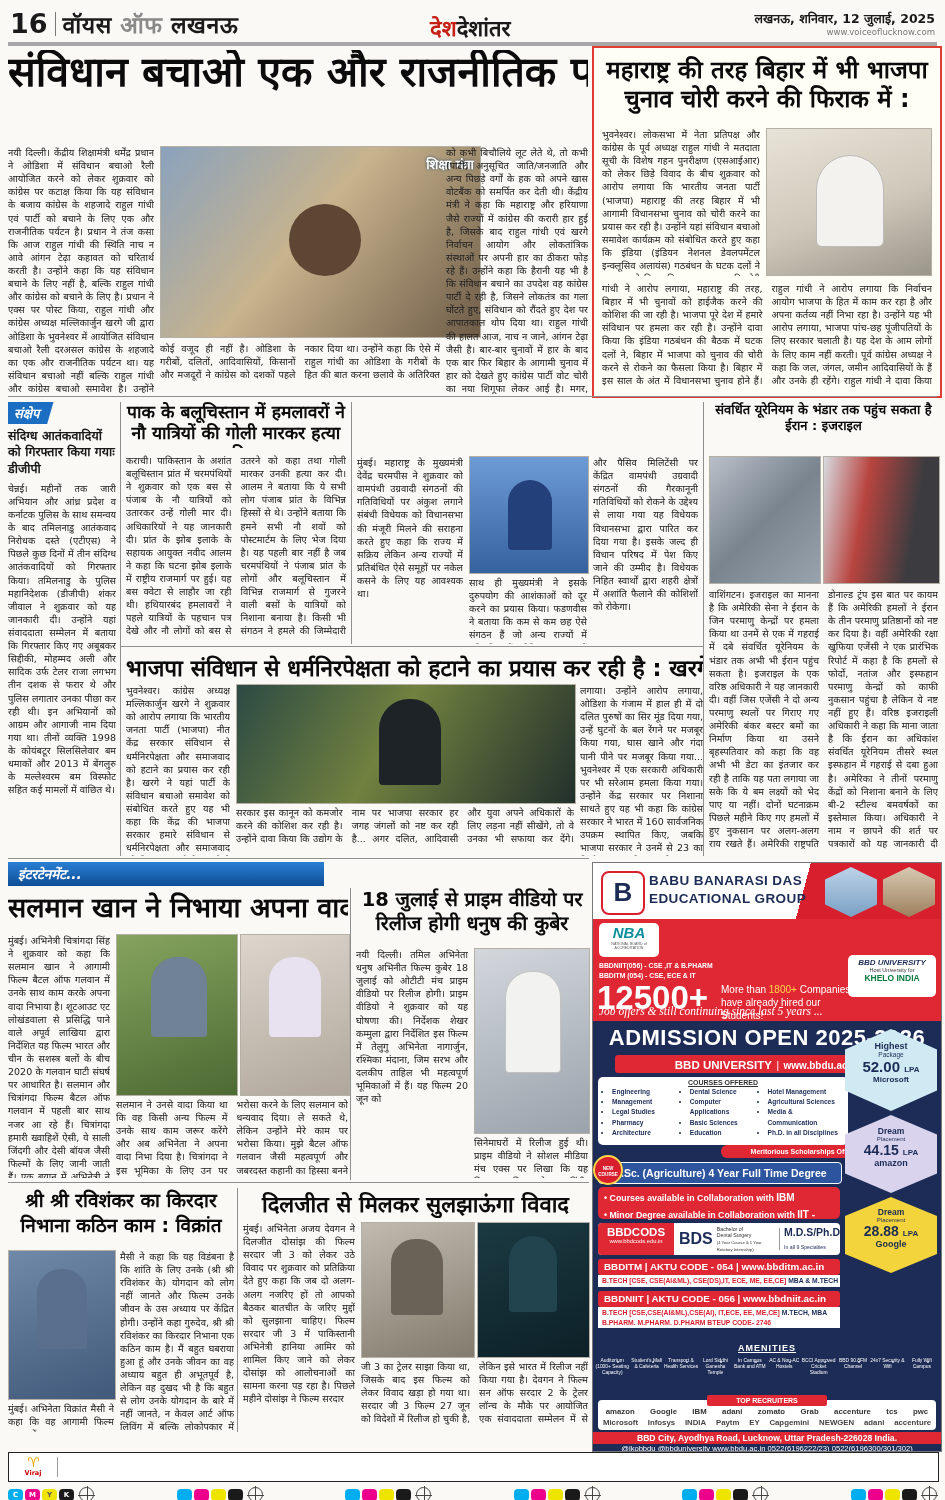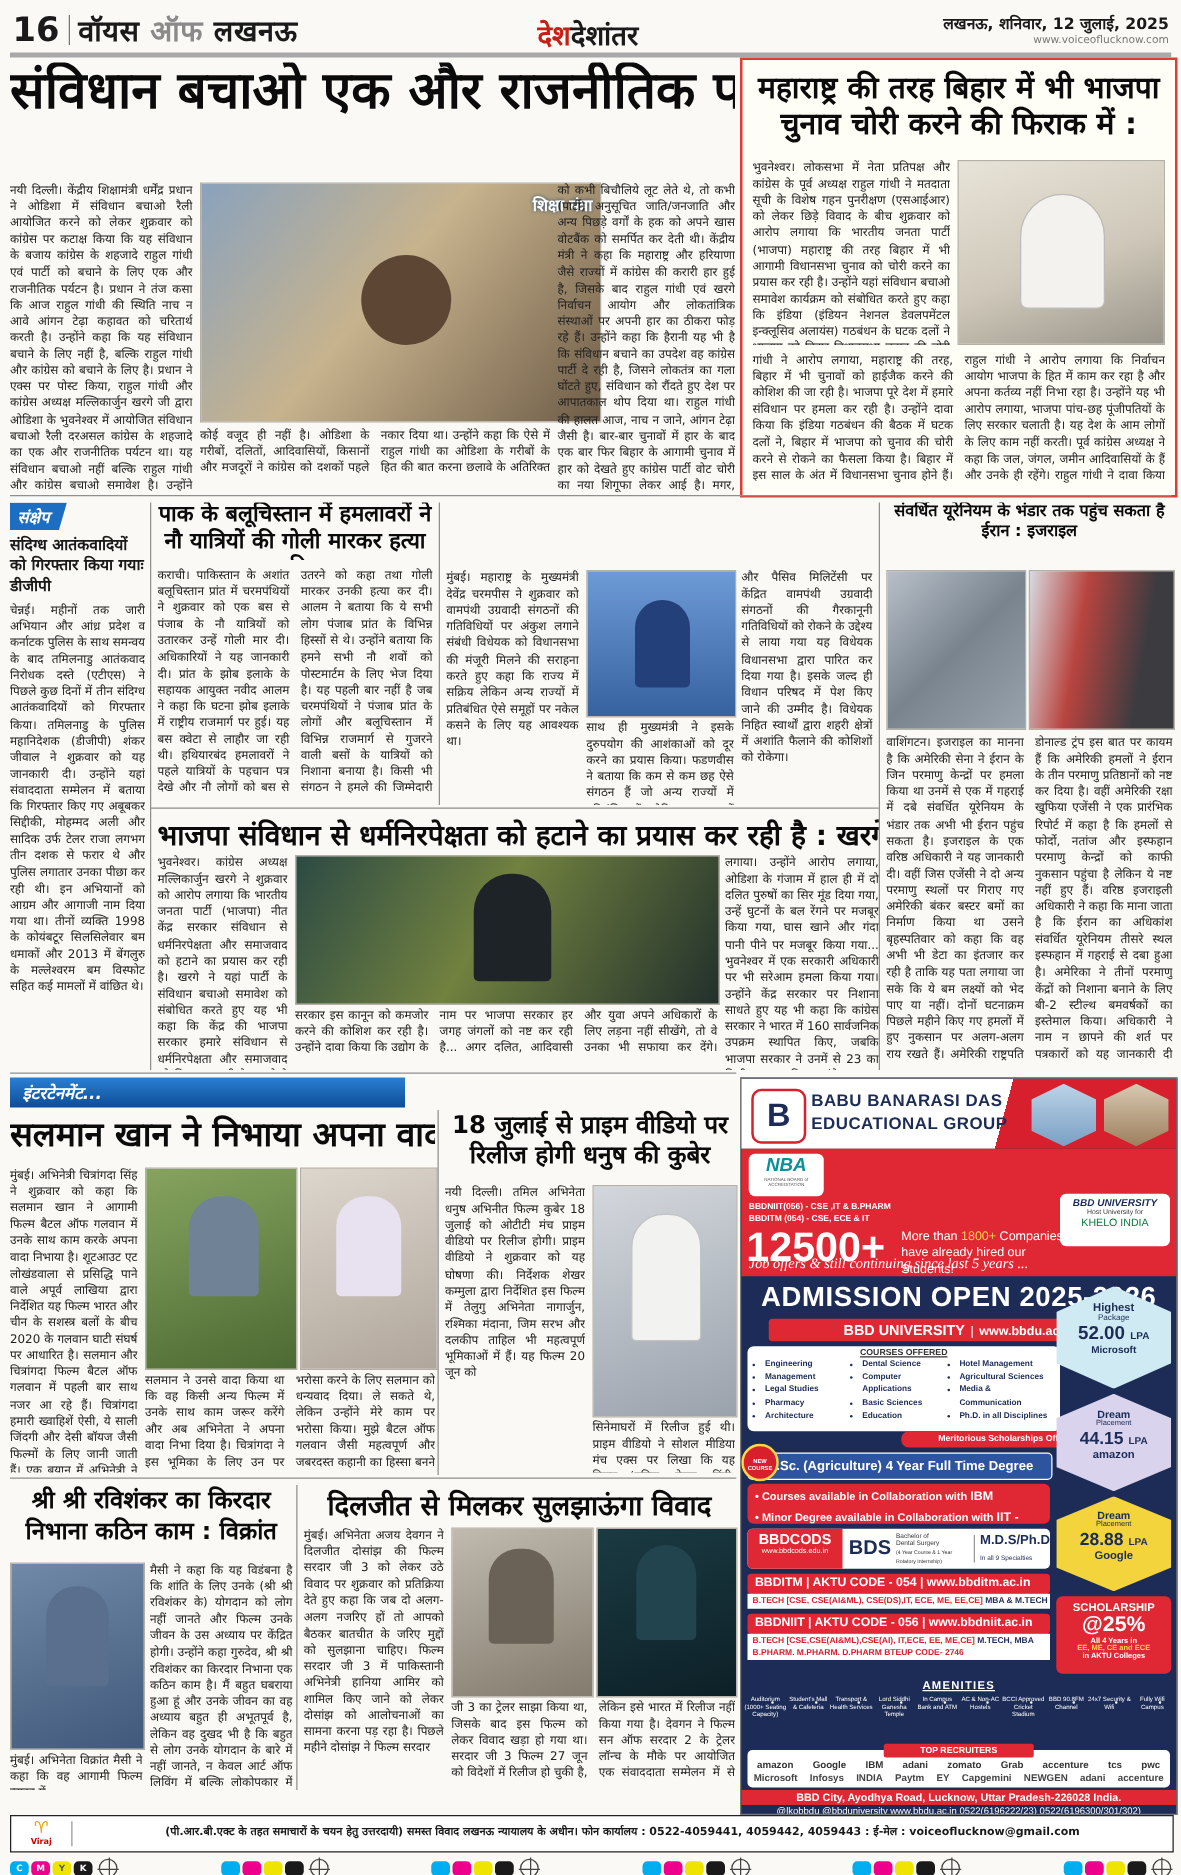--- a/index.html
+++ b/index.html
@@ -196,21 +196,21 @@
         <div>BBDITM (054) - CSE, ECE &amp; IT</div>
       </div>
       <div style="position:absolute;left:4px;top:60px;color:#fff;font-weight:bold;font-size:33px;">12500+</div>
       <div style="position:absolute;left:128px;top:64px;color:#fff;font-weight:normal;font-size:10px;line-height:1.3;width:130px;">
         <span>More than </span><span style="color:#ffd54a;">1800+</span><span> Companies</span>
         <div>have already hired our Students!</div>
       </div>
       <div class="abs wbox" style="right:5px;top:36px;width:88px;height:42px;text-align:center;">
         <div style="color:#1c2c56;font-weight:bold;font-style:italic;font-size:8px;margin-top:3px;">BBD UNIVERSITY</div>
         <div style="color:#333;font-size:5.5px;">Host University for</div>
-        <div style="font-weight:normal;font-size:8.5px;color:#0a7a3d;">KHELO INDIA</div>
+        <div style="font-weight:bold;font-size:8.5px;color:#0a7a3d;">KHELO INDIA</div>
       </div>
       <div style="position:absolute;left:6px;top:86px;color:#fff;font-style:italic;font-size:11.5px;font-family:'Liberation Serif',serif;">Job offers &amp; still continuing since last 5 years ...</div>
     </div>
 
     <div class="abs ad-band-title" style="left:0;top:162px;width:348px;font-size:22px;letter-spacing:.5px;">ADMISSION OPEN 2025-2026</div>
     <div class="abs ad-red" style="left:22px;top:192px;width:304px;height:18px;text-align:center;color:#fff;border-radius:3px;">
       <span style="font-weight:bold;font-size:11.5px;">BBD UNIVERSITY</span>
       <span style="font-size:10px;">|</span>
       <span style="font-size:10px;font-weight:bold;">www.bbdu.ac.in</span>
     </div>
@@ -278,27 +278,20 @@
       </div>
     </div>
 
     <div class="abs ad-red" style="left:5px;top:396px;width:242px;height:16px;border-radius:3px;color:#fff;font-weight:bold;font-size:9.8px;line-height:16px;padding-left:6px;box-sizing:border-box;">BBDITM   |  AKTU CODE - 054  |  www.bbditm.ac.in</div>
     <div class="abs" style="left:5px;top:412px;width:242px;height:12px;background:#fff;font-size:6.8px;font-weight:bold;line-height:12px;padding-left:4px;box-sizing:border-box;"><span style="color:#d71f2e;">B.TECH [CSE, CSE(AI&amp;ML), CSE(DS),IT, ECE, ME, EE,CE] </span><span style="color:#1c2c56;">MBA &amp; M.TECH</span></div>
     <div class="abs ad-red" style="left:5px;top:428px;width:242px;height:16px;border-radius:3px;color:#fff;font-weight:bold;font-size:9.8px;line-height:16px;padding-left:6px;box-sizing:border-box;">BBDNIIT |  AKTU CODE - 056  |  www.bbdniit.ac.in</div>
     <div class="abs" style="left:5px;top:444px;width:242px;height:21px;background:#fff;font-size:6.8px;font-weight:bold;line-height:1.5;padding:1px 0 0 4px;box-sizing:border-box;">
       <div><span style="color:#d71f2e;">B.TECH [CSE,CSE(AI&amp;ML),CSE(AI), IT,ECE, EE, ME,CE] </span><span style="color:#1c2c56;">M.TECH, MBA</span></div>
       <div style="color:#d71f2e;">B.PHARM.  M.PHARM.  D.PHARM BTEUP CODE- 2746</div>
     </div>
-    <div class="abs ad-red" style="right:4px;top:414px;width:92px;height:62px;border-radius:5px;color:#fff;text-align:center;">
-      <div style="font-size:9px;font-weight:bold;margin-top:4px;">SCHOLARSHIP</div>
-      <div style="font-size:17px;font-weight:bold;line-height:1;">@25%</div>
-      <div style="font-size:6px;font-weight:bold;margin-top:2px;">All 4 Years in</div>
-      <div style="font-size:6px;font-weight:bold;color:#ffd54a;">EE, ME, CE and ECE</div>
-      <div style="font-size:6px;font-weight:bold;">in AKTU Colleges</div>
-    </div>
 
     <div class="abs ad-band-title" style="left:0;top:480px;width:348px;font-size:9px;text-decoration:underline;letter-spacing:1px;">AMENITIES</div>
     <div class="abs" style="left:2px;top:493px;width:344px;display:flex;">
 
         <div style="flex:1;text-align:center;">
           <span class="amicon"></span>
           <div style="color:#fff;font-size:4.9px;line-height:1.2;margin-top:2px;">Auditorium (1000+ Seating Capacity)</div>
         </div>
 
         <div style="flex:1;text-align:center;">
@@ -374,21 +367,20 @@
     <div class="abs ad-red" style="left:0;top:569px;width:348px;height:12px;color:#fff;font-weight:bold;font-size:8.6px;text-align:center;line-height:12px;">BBD City, Ayodhya Road, Lucknow, Uttar Pradesh-226028 India.</div>
     <div class="abs" style="left:0;top:581px;width:348px;color:#fff;font-size:7.6px;text-align:center;">@lkobbdu   @bbduniversity   www.bbdu.ac.in   0522(6196222/23) 0522(6196300/301/302)</div>
   </div>
 
   <div class="abs" style="left:8px;top:1452px;width:929px;height:28px;border:1.5px solid #222;display:flex;align-items:center;background:#fff;">
     <div style="width:48px;text-align:center;border-right:1px solid #999;">
       <div style="font-size:13px;color:#e2a400;line-height:.9;">♈</div>
       <div style="font-size:6.5px;font-weight:bold;color:#c00;">Viraj</div>
     </div>
     <div style="flex:1;text-align:center;font-size:8.8px;font-weight:bold;line-height:1.35;">
-      <div>(पी.आर.बी.एक्ट के तहत समाचारों के चयन हेतु उत्तरदायी) समस्त विवाद लखनऊ न्यायालय के अधीन। फोन कार्यालय : 0522-4059441, 4059442, 4059443 : ई-मेल : voiceoflucknow@gmail.com</div>
     </div>
   </div>
 
   <div class="abs" style="left:8px;top:1484px;width:929px;display:flex;justify-content:space-between;">
     <span>
       <span class="cmyk-sq" style="background:#00adee;">C</span><span class="cmyk-sq" style="background:#ec008c;">M</span><span class="cmyk-sq" style="background:#efe400;color:#555;">Y</span><span class="cmyk-sq" style="background:#1a1a1a;">K</span><span class="reg"></span>
     </span>
     <span><span class="cmyk-sq" style="background:#00adee;"></span><span class="cmyk-sq" style="background:#ec008c;"></span><span class="cmyk-sq" style="background:#efe400;"></span><span class="cmyk-sq" style="background:#1a1a1a;"></span><span class="reg"></span></span>
     <span><span class="cmyk-sq" style="background:#00adee;"></span><span class="cmyk-sq" style="background:#ec008c;"></span><span class="cmyk-sq" style="background:#efe400;"></span><span class="cmyk-sq" style="background:#1a1a1a;"></span><span class="reg"></span></span>
     <span><span class="cmyk-sq" style="background:#00adee;"></span><span class="cmyk-sq" style="background:#ec008c;"></span><span class="cmyk-sq" style="background:#efe400;"></span><span class="cmyk-sq" style="background:#1a1a1a;"></span><span class="reg"></span></span>

